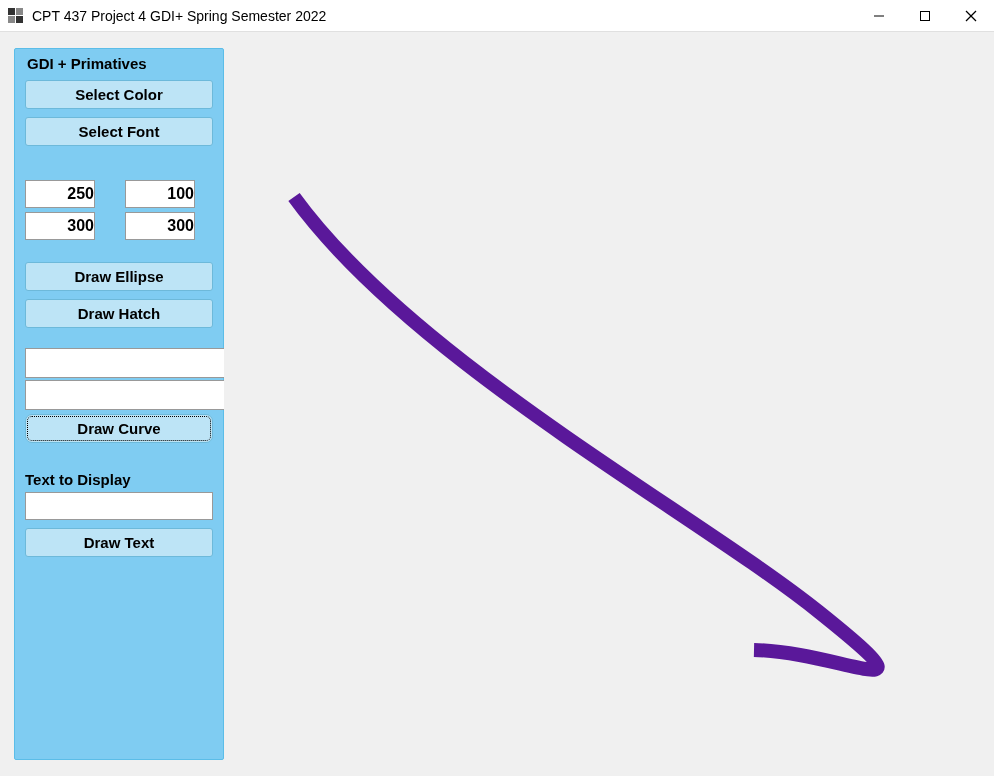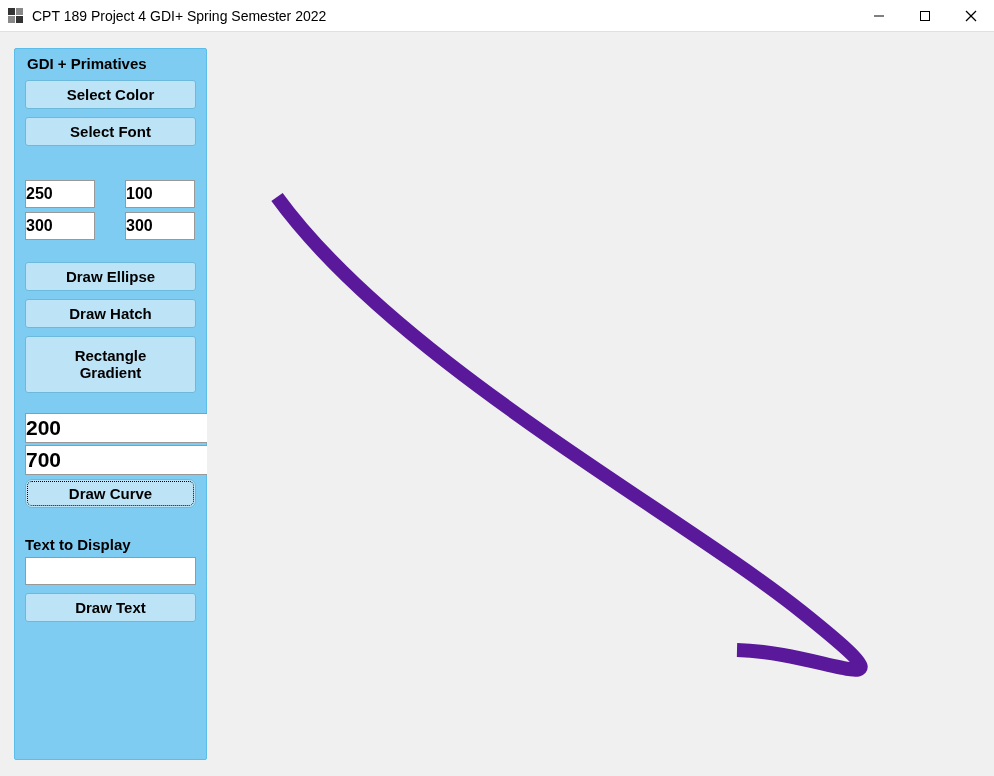--- a/index.html
+++ b/index.html
@@ -41,21 +41,21 @@
       color:#000;
     }
     .win-btn svg { display:block; }
     .client {
       display: flex;
       height: calc(100% - 32px);
       background: #f0f0f0;
     }
     .panel {
       margin: 16px 0 16px 14px;
-      width: 193px;
+      width: 210px;
       background: #7fccf2;
       border: 1px solid #5bbde8;
       border-radius: 2px;
       padding: 4px 10px 12px 10px;
       position: relative;
     }
     .panel-title {
       font-weight: bold;
       font-size: 15px;
       color: #000;
@@ -79,21 +79,21 @@
       outline: 1px dotted #000;
       outline-offset: -3px;
       border-radius: 7px;
     }
     .row2 {
       display: flex; gap: 30px; margin: 8px 0 4px 0;
     }
     .row2 .numbox, .grid4 .numbox {
       background: #fff;
       border: 1px solid #999;
-      text-align: left;
+      text-align: right;
       font-size: 16px;
       font-weight: bold;
       color:#000;
     }
     .row2 .numbox { width: 70px; height:28px; line-height:26px; }
     .stack2 { display:flex; flex-direction:column; gap:4px; }
     .grid4 {
       display: grid;
       grid-template-columns: repeat(4, 1fr);
       gap: 2px;
@@ -121,21 +121,21 @@
 </head>
 <body>
 
 <div class="titlebar">
   <div class="app-icon">
     <span class="sq1"></span>
       <span class="sq2"></span>
       <span class="sq3"></span>
       <span class="sq4"></span>
   </div>
-  <div class="title-text">CPT 189 Project 4 GDI+ Spring Semester 2022</div>
+  <div class="title-text">CPT 437 Project 4 GDI+ Spring Semester 2022</div>
   <div class="win-controls">
     <div class="win-btn">
       <svg width="12" height="12">
           <line x1="1" y1="6" x2="11" y2="6" stroke="#000" stroke-width="1"></line>
         </svg>
     </div>
     <div class="win-btn">
       <svg width="12" height="12">
           <rect x="1.5" y="1.5" width="9" height="9" fill="none" stroke="#000" stroke-width="1"></rect>
         </svg>
@@ -166,24 +166,20 @@
       <div class="stack2">
         <input class="numbox" value="100" style="">
         <input class="numbox" value="300" style="">
       </div>
     </div>
 
     <div class="section-gap"></div>
 
     <button class="btn">Draw Ellipse</button>
     <button class="btn">Draw Hatch</button>
-    <button class="btn" style="padding:10px 4px; line-height:1.15;">
-      <span style="display:block; white-space:pre-line;">Rectangle
-Gradient</span>
-    </button>
 
     <div class="grid4">
       <input class="numbox" value="200" style="">
       <input class="numbox" value="100" style="">
       <input class="numbox" value="300" style="">
       <input class="numbox" value="300" style="">
       <input class="numbox" value="700" style="">
       <input class="numbox" value="400" style="">
       <input class="numbox" value="500" style="">
       <input class="numbox" value="400" style="">

